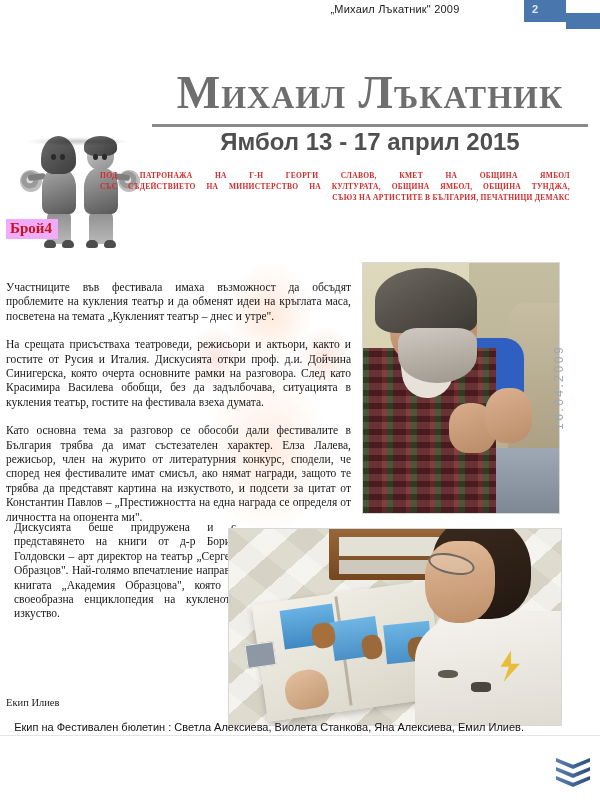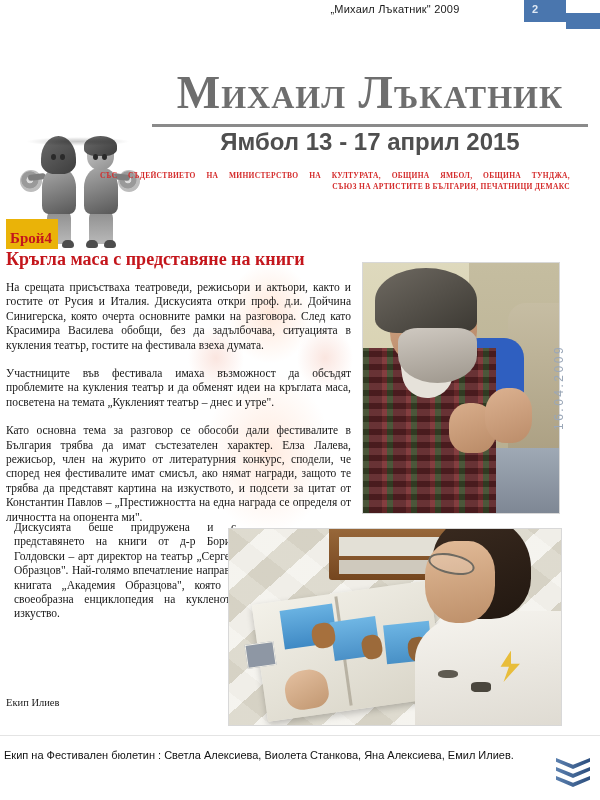--- a/index.html
+++ b/index.html
@@ -112,22 +112,22 @@
     line-height:11px;
     letter-spacing:.3px;
   }
   .sponsors .l1{text-align:justify;text-align-last:justify;}
   .sponsors .l2{text-align:justify;text-align-last:justify;}
   .sponsors .l3{text-align:right;}
 
   
   .issue{
     position:absolute;left:6px;top:219px;
-    background:#eab308;
-    padding:11px 6px 2px 4px;
+    background:#f0abfc;
+    padding:1px 6px 2px 4px;
     font-family:"Liberation Serif", serif;
     font-weight:bold;font-size:15px;color:#c4161c;
   }
 
   
   .headline{
     position:absolute;left:6px;top:249px;width:420px;
     font-family:"Liberation Serif", serif;
     font-weight:bold;font-size:18px;color:#c4161c;
     white-space:nowrap;
@@ -229,23 +229,23 @@
     position:absolute;left:552px;top:430px;width:120px;height:20px;
     transform:rotate(-90deg);transform-origin:left top;
     font-family:"Liberation Sans", sans-serif;
     font-size:12px;letter-spacing:2.5px;color:#9aa7b8;
     white-space:nowrap;
   }
 
   
   .footer-rule{position:absolute;left:0;top:735px;width:600px;height:1px;background:#e4e4e4;}
   .footer{
-    position:absolute;left:4px;top:748px;width:520px;
-    font-family:"Liberation Sans", sans-serif;
-    font-size:11px;line-height:14px;color:#111;
+    position:absolute;left:4px;top:720px;width:520px;
+    font-family:"Liberation Sans", sans-serif;
+    font-size:11px;line-height:14px;color:#111;text-align:right;
   }
   .chevrons{position:absolute;left:556px;top:758px;width:34px;height:34px;}
   .chev{
     position:absolute;left:0;width:34px;height:11px;
     background:linear-gradient(90deg,#5a7fae,#2d4f7e);
     clip-path:polygon(0 0,50% 62%,100% 0,100% 34%,50% 100%,0 34%);
   }
   .chev.c1{top:0;} .chev.c2{top:9px;} .chev.c3{top:18px;}
 </style>
 </head>
@@ -290,32 +290,32 @@
       </div>
       <div class="mascot-shadow"></div>
     </div>
 
     <div class="title-main">Михаил Лъкатник</div>
     <div class="title-rule"></div>
     <div class="title-sub">Ямбол 13 - 17 април 2015</div>
   </div>
 
   <div class="sponsors">
+    <div class="l1">ПОД ПАТРОНАЖА НА Г-Н ГЕОРГИ СЛАВОВ, КМЕТ НА ОБЩИНА ЯМБОЛ</div>
     <div class="l2">СЪС СЪДЕЙСТВИЕТО НА МИНИСТЕРСТВО НА КУЛТУРАТА, ОБЩИНА ЯМБОЛ, ОБЩИНА ТУНДЖА,</div>
     <div class="l3">СЪЮЗ НА АРТИСТИТЕ В БЪЛГАРИЯ, ПЕЧАТНИЦИ ДЕМАКС</div>
   </div>
 
   <div class="watermark"></div>
 
   <div class="issue">Брой4</div>
-  <div class="headline">Кръгла маса с представяне на книги</div>
 
   <div class="col-wide">
+    <p>Участниците във фестивала имаха възможност да обсъдят проблемите на кукления театър и да обменят идеи на кръглата маса, посветена на темата „Кукленият театър – днес и утре".</p>
     <p>На срещата присъстваха театроведи, режисьори и актьори, както и гостите от Русия и Италия. Дискусията откри проф. д.и. Дойчина Синигерска, която очерта основните рамки на разговора. След като Красимира Василева обобщи, без да задълбочава, ситуацията в кукления театър, гостите на фестивала взеха думата.</p>
-    <p>Участниците във фестивала имаха възможност да обсъдят проблемите на кукления театър и да обменят идеи на кръглата маса, посветена на темата „Кукленият театър – днес и утре".</p>
     <p>Като основна тема за разговор се обособи дали фестивалите в България трябва да имат състезателен характер. Елза Лалева, режисьор, член на журито от литературния конкурс, сподели, че според нея фестивалите имат смисъл, ако нямат награди, защото те трябва да представят картина на изкуството, и подсети за цитат от Константин Павлов – „Престижността на една награда се определя от личността на опонента ми".</p>
   </div>
 
   <div class="col-narrow">
     <p>Дискусията беше придружена и с представянето на книги от д-р Борис Голдовски – арт директор на театър „Сергей Образцов". Най-голямо впечатление направи книгата „Академия Образцова", която е своеобразна енциклопедия на кукленото изкуство.</p>
   </div>
 
   <div class="photo-credit">Екип Илиев</div>
 
   <div class="photo1">

